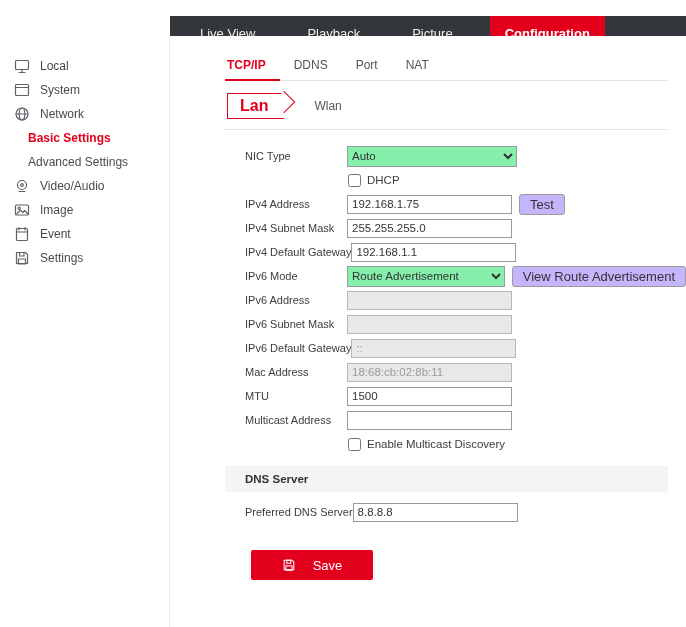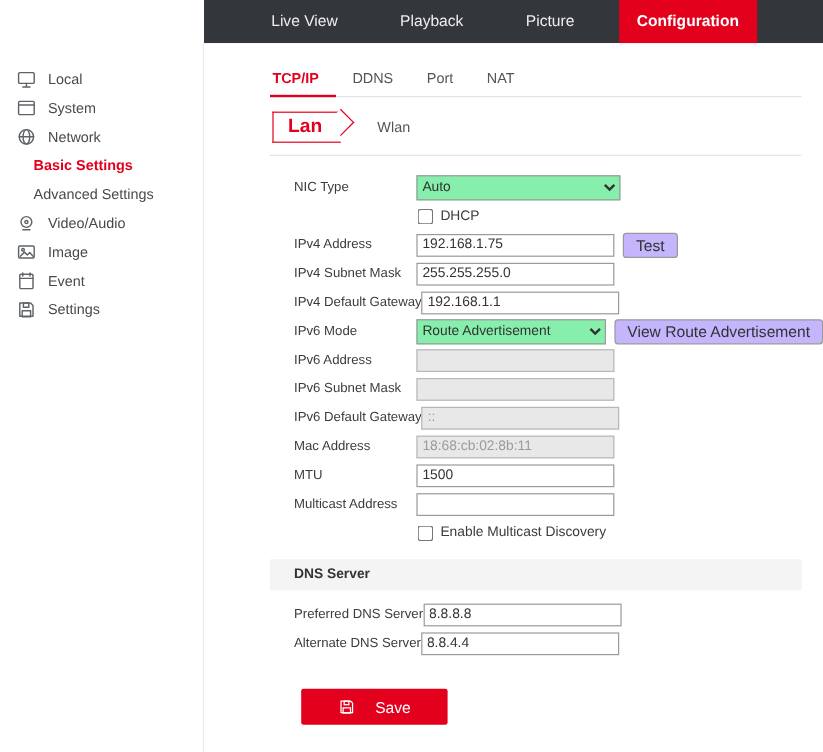--- a/index.html
+++ b/index.html
@@ -10,21 +10,21 @@
   }
   *{box-sizing:border-box;margin:0;padding:0;}
   html,body{background:#fff;}
   body{
     width:686px;height:627px;overflow:hidden;
     font-family:"Liberation Sans", sans-serif;font-size:12px;color:#333;
   }
   .app{position:relative;width:686px;height:627px;background:#fff;}
 
   
-  .topbar{position:absolute;left:170px;right:0;top:0;height:36px;background:var(--dark);display:flex;align-items:stretch;padding-left:30px;}
+  .topbar{position:absolute;left:170px;right:0;top:16px;height:36px;background:var(--dark);display:flex;align-items:stretch;padding-left:4px;}
   .nav-item{color:#ededed;font-size:13px;line-height:36px;padding:0 15px;margin:0 11px;cursor:pointer;white-space:nowrap;}
   .nav-item.active{background:var(--red);color:#fff;font-weight:bold;margin-right:0;}
 
   
   .sidebar{position:absolute;left:0;top:36px;bottom:0;width:170px;border-right:1px solid #ececec;padding-top:18px;background:#fff;}
   .side-item{display:flex;align-items:center;height:24px;padding-left:14px;color:#4a4a4a;font-size:12px;cursor:pointer;}
   .side-item .sicon{width:16px;height:16px;margin-right:10px;flex:0 0 16px;}
   .sicon path,.sicon rect,.sicon circle,.sicon ellipse,.sicon line{fill:none;stroke:#5f6368;stroke-width:1.2;stroke-linecap:round;stroke-linejoin:round;}
   .side-item.child{padding-left:28px;}
   .side-item.active{color:var(--red);font-weight:bold;}
@@ -223,24 +223,20 @@
 
       <div class="section-header">
         <span>DNS Server</span>
       </div>
 
       <div class="row">
         <span class="flabel">Preferred DNS Server</span>
         <input class="finput" value="8.8.8.8" style="">
       </div>
 
-      <div class="row">
-        <span class="flabel">Alternate DNS Server</span>
-        <input class="finput" value="8.8.4.4" style="">
-      </div>
 
       <div class="save-row">
         <button class="save-btn">
           <svg width="14" height="14" viewBox="0 0 16 16">
               <path d="M2.5 2.5h9l2 2v9h-11z"></path>
               <rect x="5.5" y="2.5" width="4.5" height="3.5"></rect>
               <rect x="4.5" y="9" width="7" height="5"></rect>
             </svg>
           <span>Save</span>
         </button>

